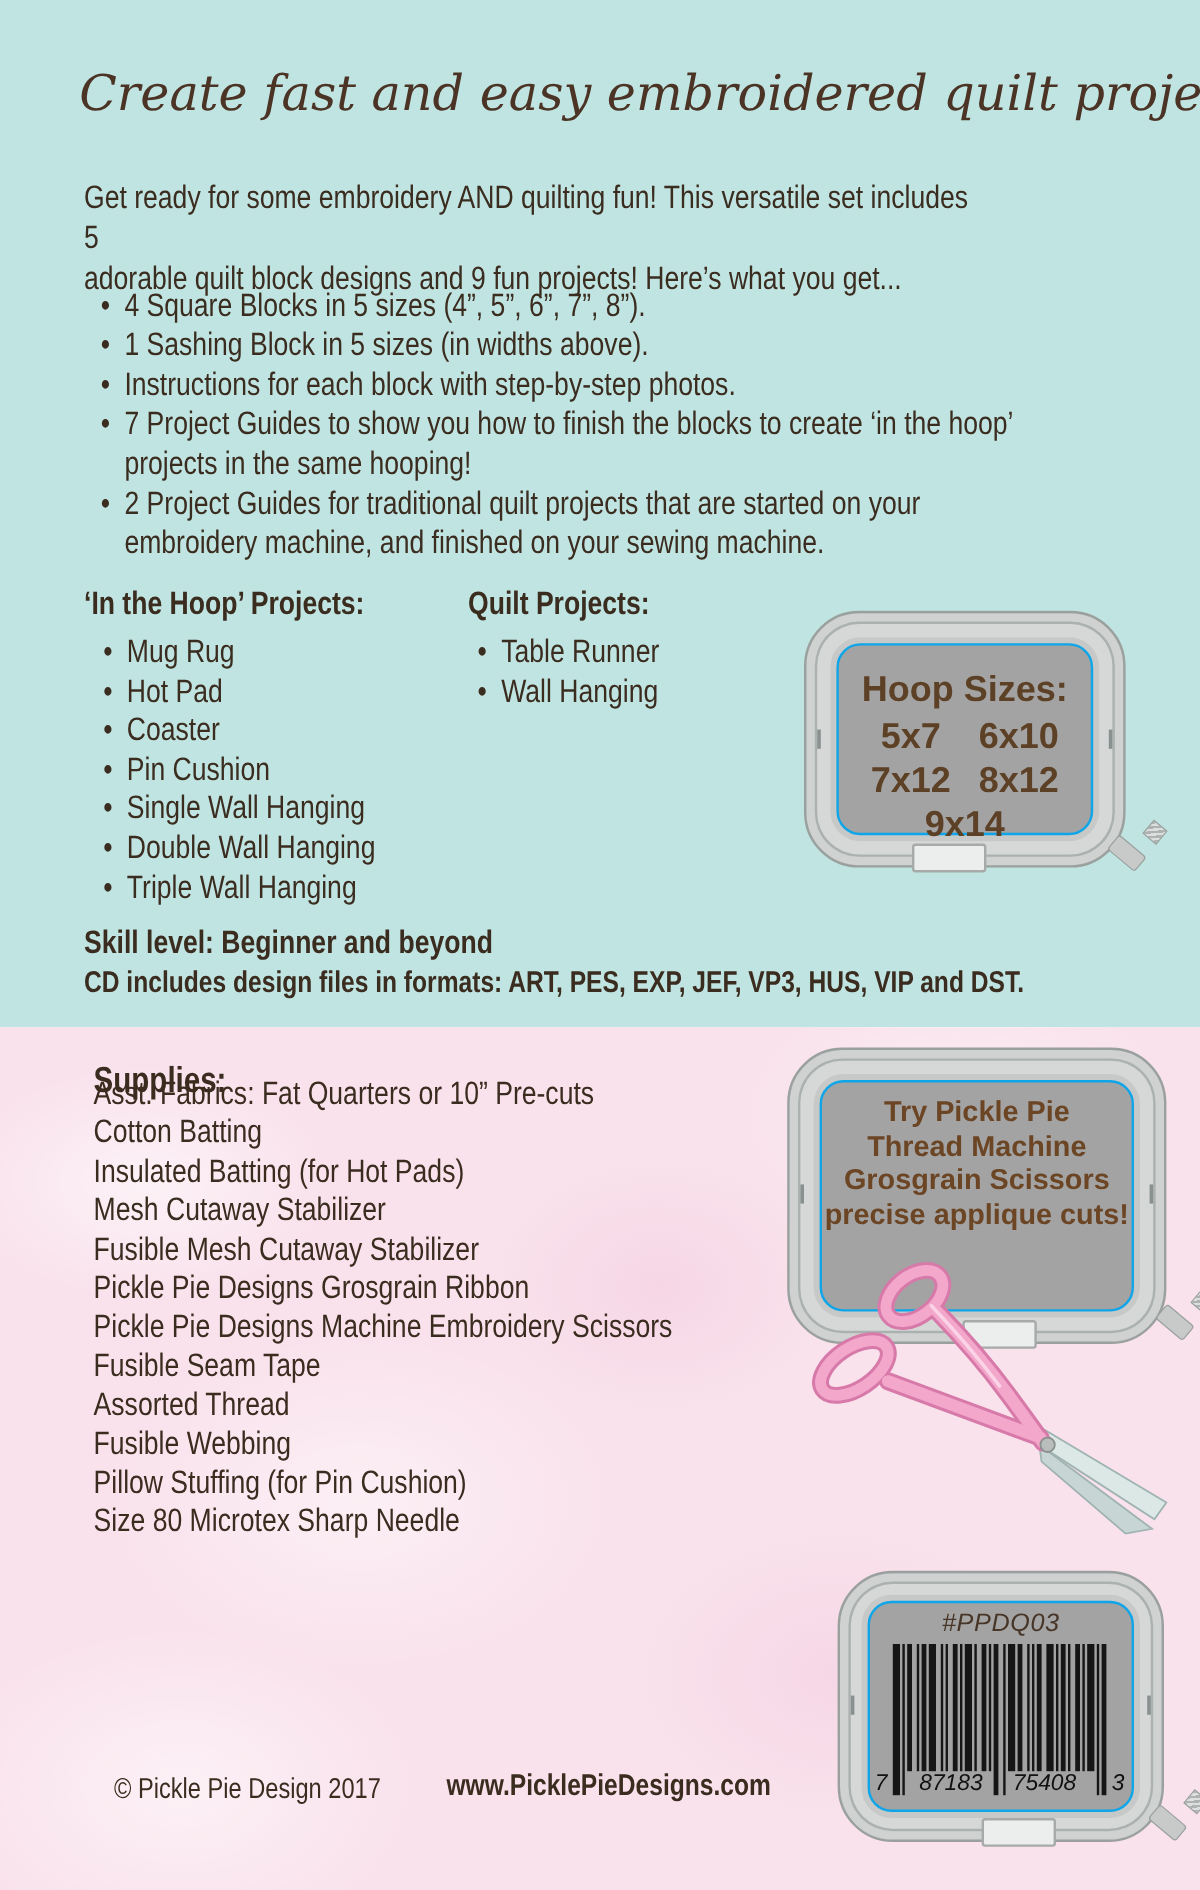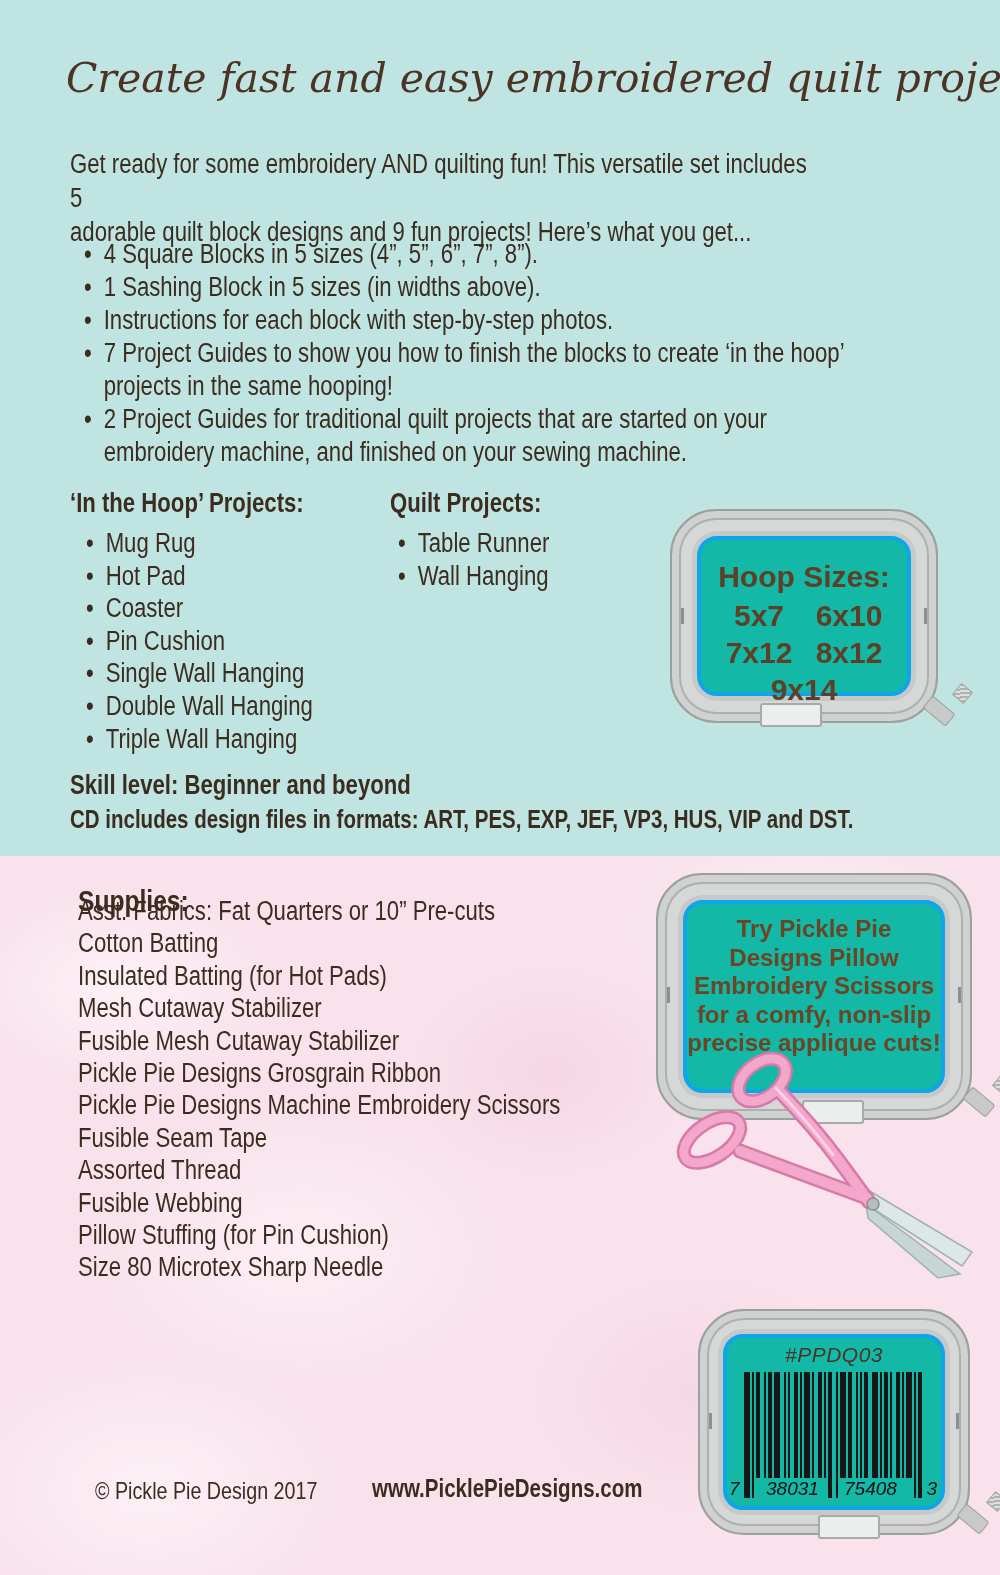--- a/index.html
+++ b/index.html
@@ -39,21 +39,21 @@
   #skill{left:70px;top:770px;font-size:27px;white-space:nowrap;}
   #cd{left:70px;top:805px;font-size:25px;white-space:nowrap;}
 
   #sup-title{left:78px;top:884px;font-size:30px;}
   #sup-list{left:78px;top:895px;}
   .supply-line{font-size:27px;line-height:32.4px;white-space:pre;}
 
   
   .hoop{position:absolute;background:var(--hoop-gray,#d6d8d7);border:2px solid #9aa09e;border-radius:46px;
         box-shadow:inset 0 0 0 7px #cfd2d1, inset 0 0 0 9px #abb1af;}
-  .hoop-window{position:absolute;background:#14b8a6;border:4px solid #0ea5e9;border-radius:20px;
+  .hoop-window{position:absolute;background:#a3a3a3;border:2px solid #0ea5e9;border-radius:20px;
         box-shadow:0 0 0 5px #c6c9c8;}
   .notch{position:absolute;width:3px;height:16px;background:#899090;top:46%;}
   .nl{left:9px;} .nr{right:9px;}
   .hoop-tab{position:absolute;bottom:-6px;width:58px;height:20px;background:#eceeed;border:2px solid #a6aaa9;border-radius:3px;}
   .screwbar{position:absolute;width:28px;height:14px;background:#c7cac9;border:1px solid #9aa09e;border-radius:3px;transform:rotate(40deg);}
   .screwhead{position:absolute;width:13px;height:13px;border:1px solid #9aa09e;transform:rotate(40deg);
         background:repeating-linear-gradient(135deg,#aeb3b1 0 2px,#dcdfde 2px 4px);}
 
   #hoop1{left:670px;top:509px;width:264px;height:210px;}
   #hoop1 .hoop-window{inset:25px;}
@@ -204,23 +204,22 @@
       <div class="supply-line cond">Assorted Thread</div>
       <div class="supply-line cond">Fusible Webbing</div>
       <div class="supply-line cond">Pillow Stuffing (for Pin Cushion)</div>
       <div class="supply-line cond">Size 80 Microtex Sharp Needle</div>
     </div>
 
   <div id="hoop2" class="hoop">
     <div class="hoop-window">
       <div id="promo">
           <div class="promo-line">Try Pickle Pie</div>
-          <div class="promo-line">Designs Pillow</div>
-          <div class="promo-line">Embroidery Scissors</div>
-          <div class="promo-line">for a comfy, non-slip</div>
+          <div class="promo-line">Thread Machine</div>
+          <div class="promo-line">Grosgrain Scissors</div>
           <div class="promo-line">precise applique cuts!</div>
         </div>
     </div>
     <i class="notch nl"></i>
       <i class="notch nr"></i>
     <div class="hoop-tab"></div>
     <div class="screwbar"></div>
     <div class="screwhead"></div>
   </div>
 
@@ -274,21 +273,21 @@
             <i style="width: 4px; margin-right: 2px;"></i>
             <i style="width: 2px; margin-right: 4px;"></i>
             <i style="width: 4px; margin-right: 2px;"></i>
             <i style="width: 2px; margin-right: 2px;"></i>
             <i style="width: 6px; margin-right: 2px;"></i>
             <i class="tall" style="width: 2px; margin-right: 2px;"></i>
             <i class="tall" style="width: 4px; margin-right: 0px;"></i>
           </div>
         <div class="bdigits">
           <span id="bd-l">7</span>
-          <span id="bd-g1">38031</span>
+          <span id="bd-g1">87183</span>
           <span id="bd-g2">75408</span>
           <span id="bd-r">3</span>
         </div>
       </div>
     </div>
     <i class="notch nl"></i>
       <i class="notch nr"></i>
     <div class="hoop-tab"></div>
     <div class="screwbar"></div>
     <div class="screwhead"></div>

